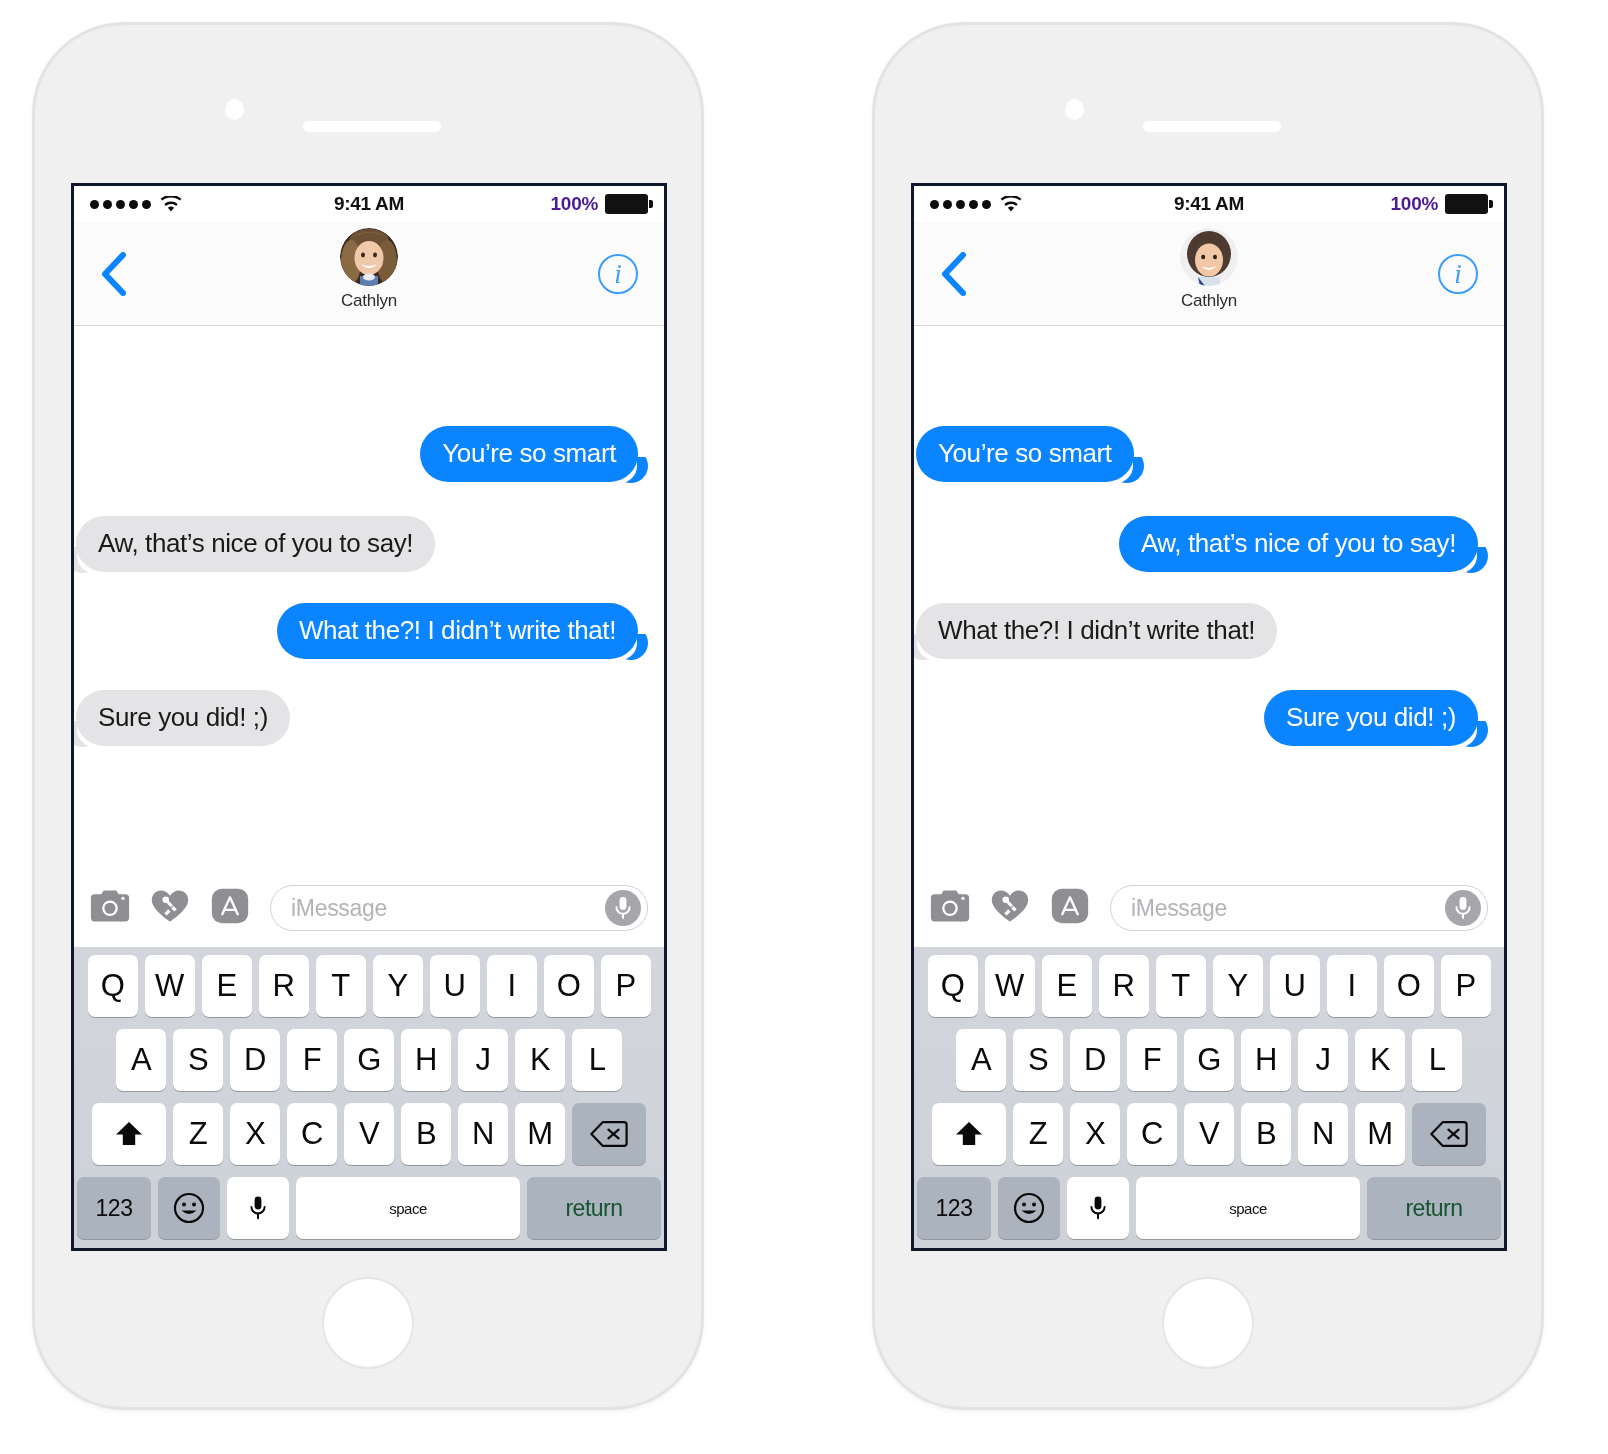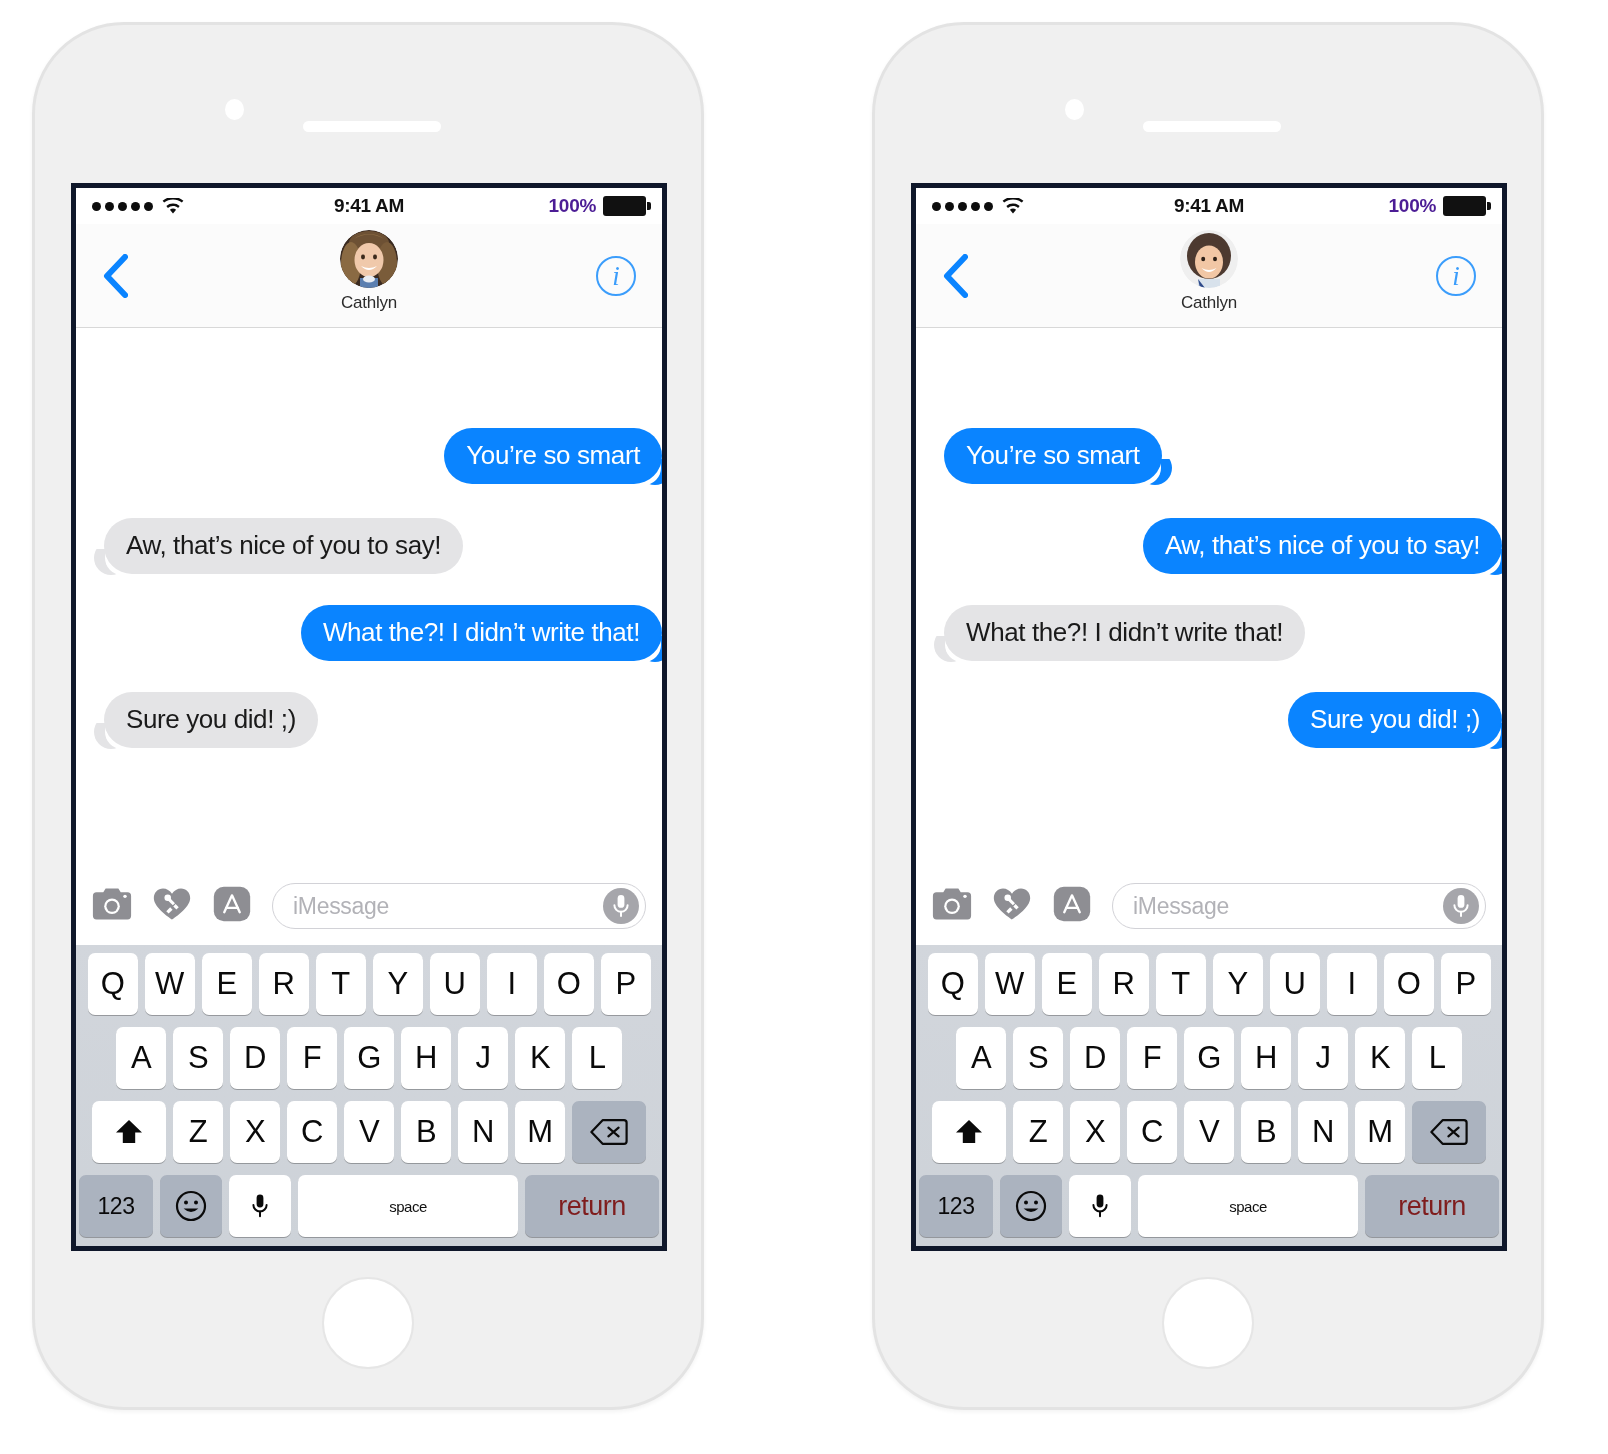--- a/index.html
+++ b/index.html
@@ -64,21 +64,21 @@
   }
 
   
   .screen {
     position: absolute;
     top: 158px;
     left: 36px;
     width: 596px;
     height: 1068px;
     background: #ffffff;
-    border: 5px solid #0f172a;
+    border: 3px solid #0f172a;
     overflow: hidden;
     display: flex;
     flex-direction: column;
   }
 
   
   .status-bar {
     height: 36px;
     flex: 0 0 36px;
     display: flex;
@@ -181,21 +181,21 @@
     font-size: 17px;
     color: #2b2b2b;
     letter-spacing: -0.2px;
     text-align: center;
   }
 
   
   .conversation {
     flex: 1 1 auto;
     background: #ffffff;
-    padding: 0 28px;
+    padding: 0 2px;
     position: relative;
   }
   .msg-row { display: flex; position: absolute; width: calc(100% - 28px); }
   .msg-row.out { justify-content: flex-end; }
   .msg-row.in  { justify-content: flex-start; }
 
   .bubble {
     position: relative;
     max-width: 86%;
     padding: 12px 22px 13px 22px;
@@ -300,21 +300,21 @@
   .key.wide-fn {
     width: 74px;
     background: #abb3bf;
     box-shadow: 0 1px 0 rgba(0,0,0,0.25);
   }
   .key.shift { width: 74px; background: #ffffff; }
   .key.num { width: 74px; height: 62px; background: #abb3bf; font-size: 23px; }
   .key.emoji { width: 62px; background: #abb3bf; }
   .key.dictate { width: 62px; background: #ffffff; }
   .key.space { flex: 1 1 auto; font-size: 15px; color: #111; }
-  .key.return { width: 134px; background: #abb3bf; font-size: 27px; color: #7f1d1d; }
+  .key.return { width: 134px; background: #abb3bf; font-size: 23px; color: #14532d; }
 </style>
 </head>
 <body>
 
 <div class="stage">
 
 <div class="phone left">
       <div class="cam-dot"></div>
       <div class="speaker-slot"></div>
       <div class="home-button"></div>

